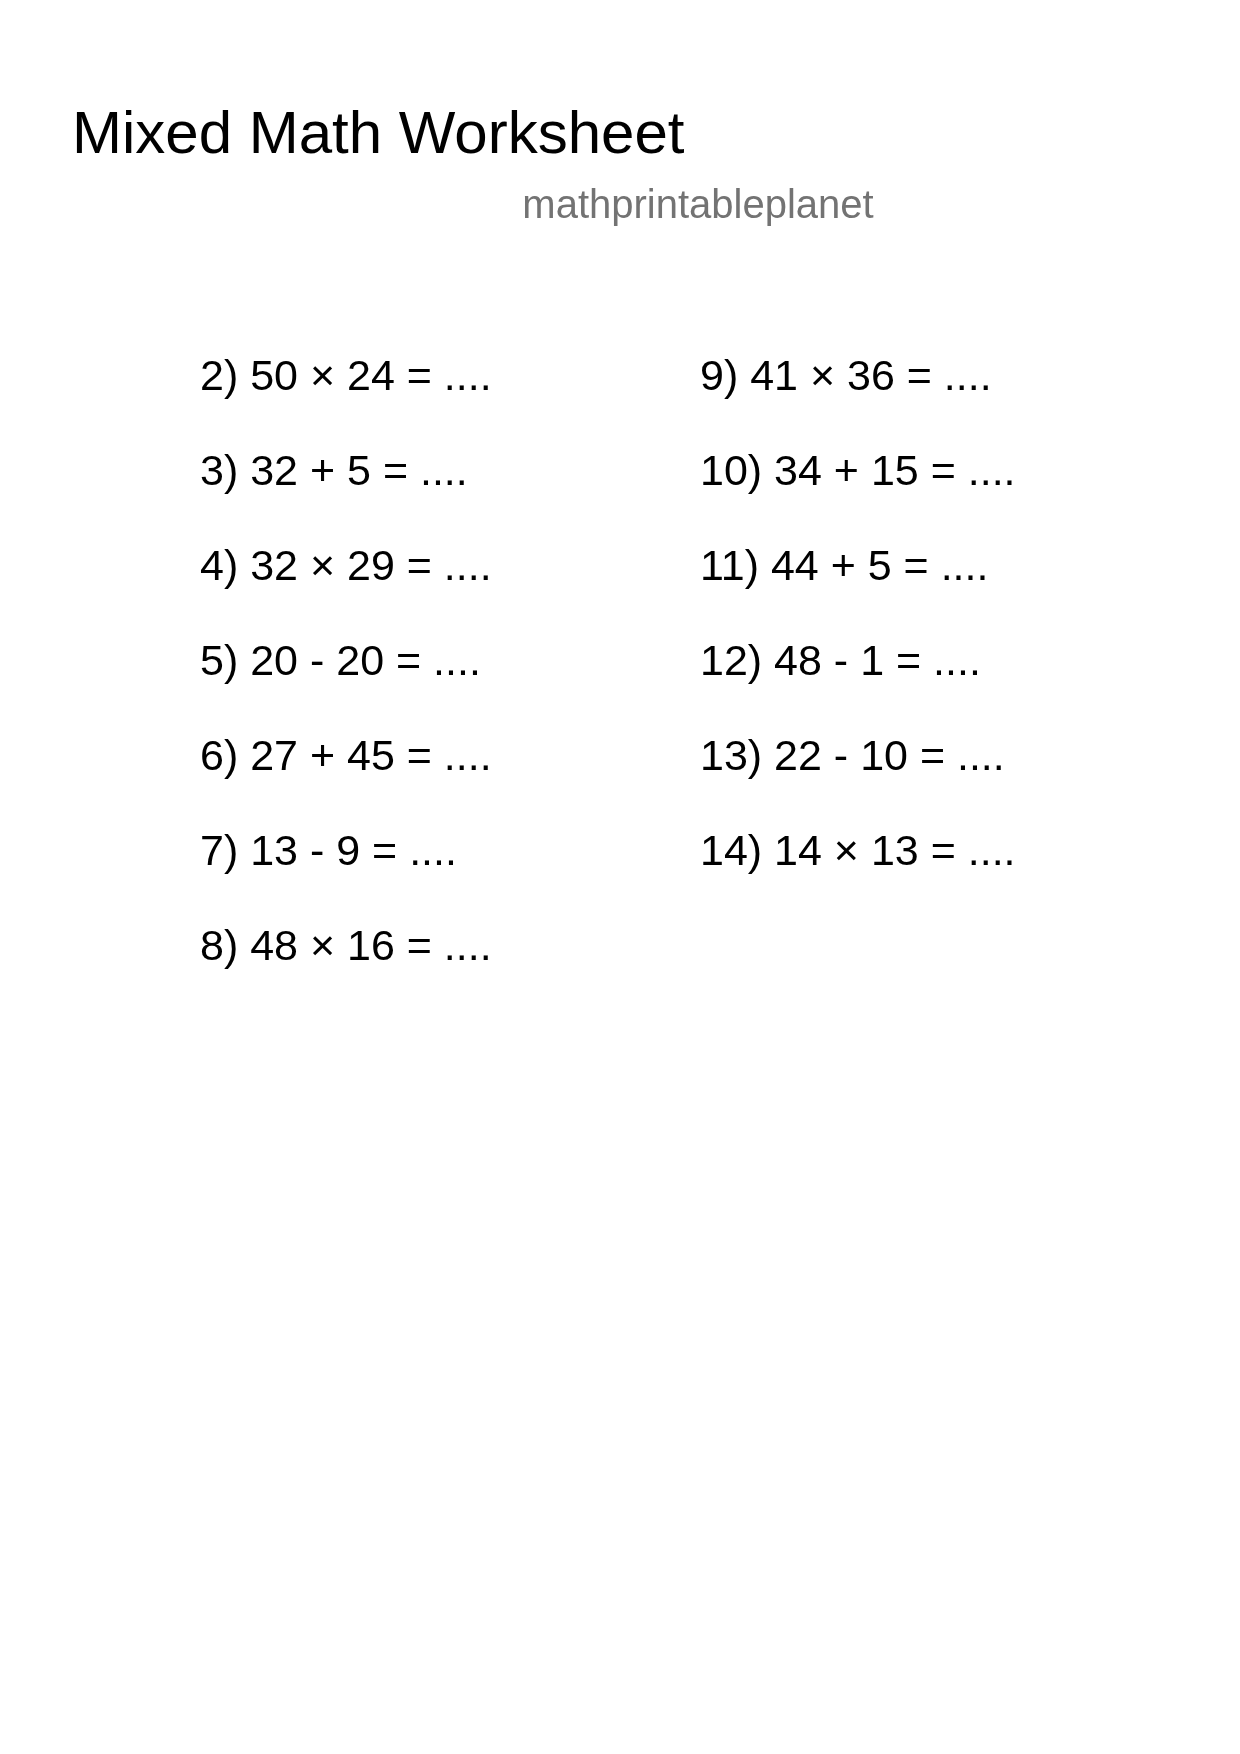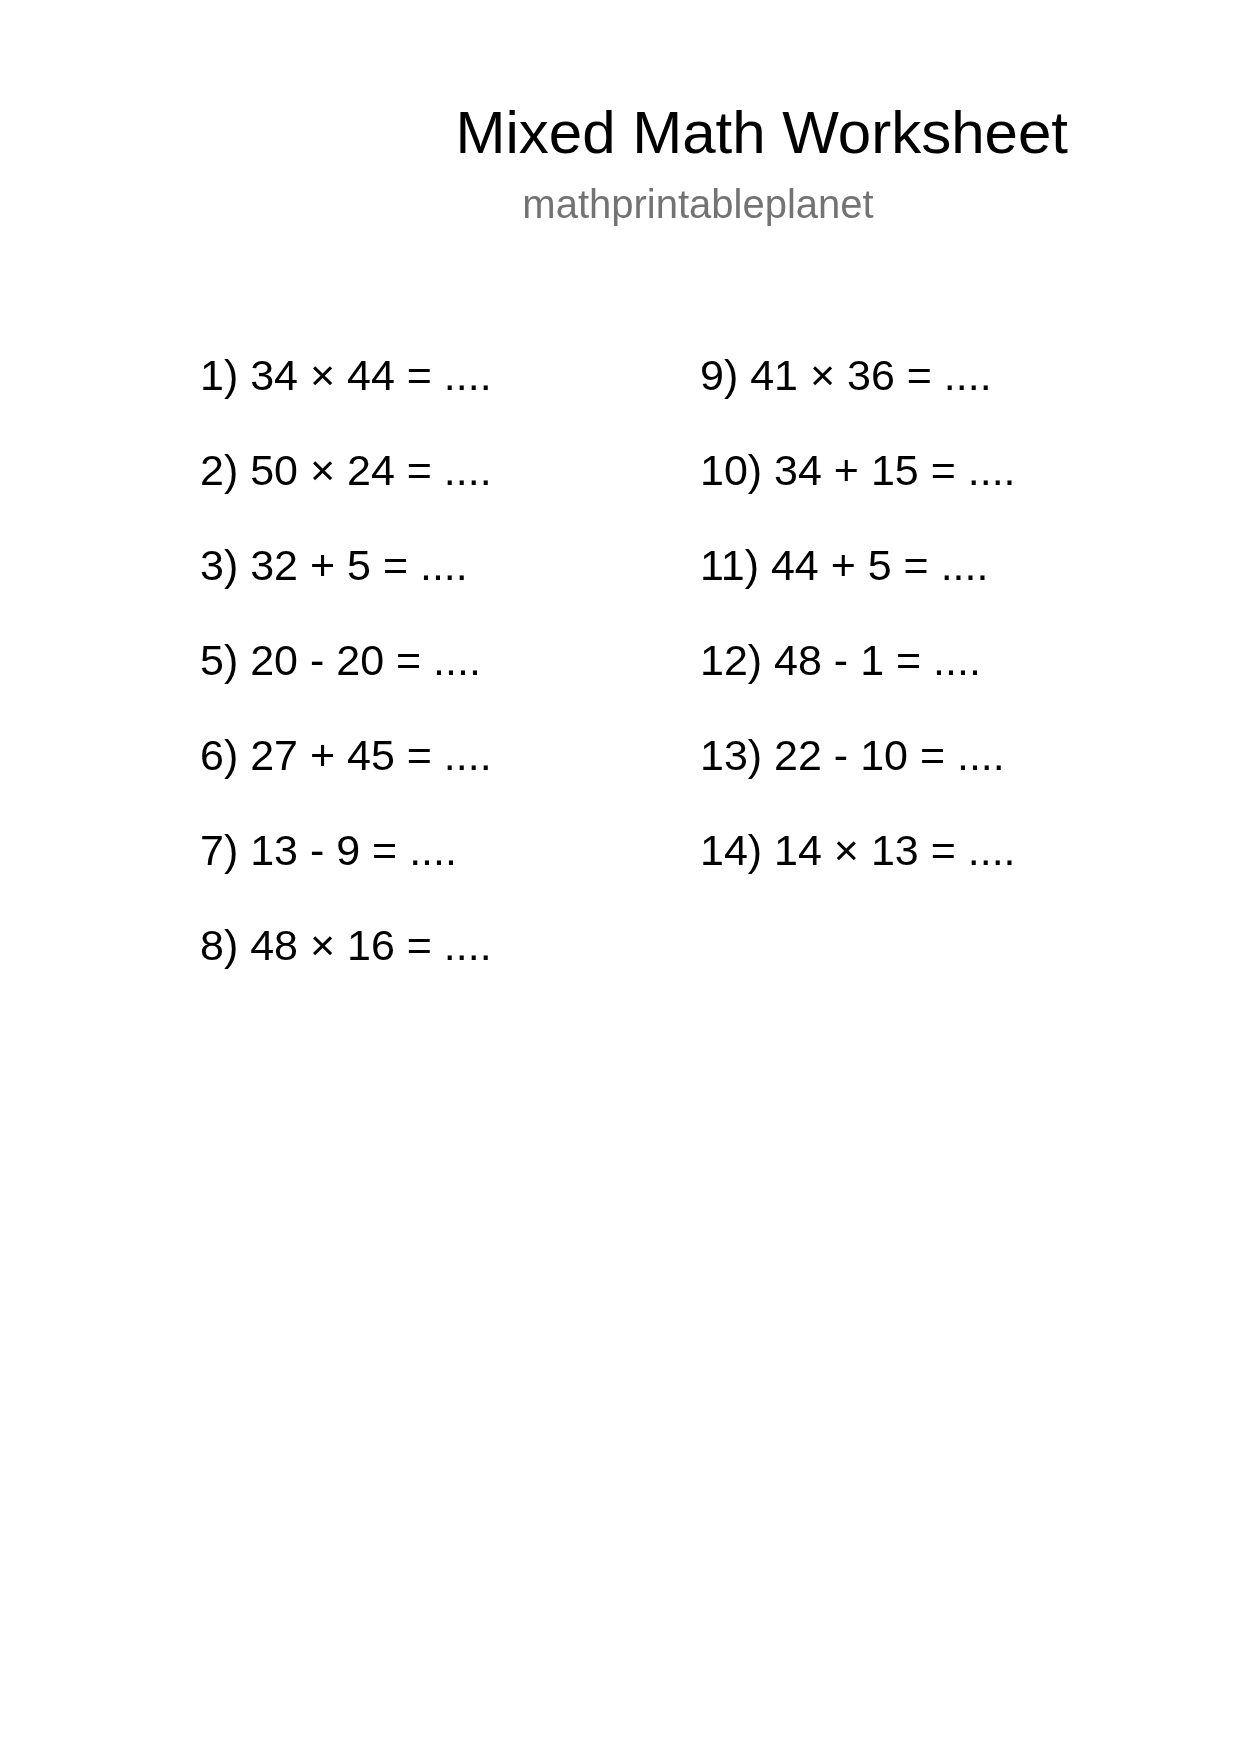--- a/index.html
+++ b/index.html
@@ -13,21 +13,21 @@
       position: relative;
       overflow: hidden;
       font-family: "Liberation Sans", sans-serif;
       color: #000000;
     }
     .page-title {
       position: absolute;
       left: 0;
       width: 1068px;
       top: 98px;
-      text-align: right;
+      text-align: left;
       font-size: 60px;
       line-height: 70px;
       padding-left: 72px;
       box-sizing: border-box;
       white-space: nowrap;
     }
     .subtitle {
       position: absolute;
       left: 0;
       width: 1240px;
@@ -54,23 +54,23 @@
     }
   </style>
 </head>
 <body>
 
 <div>
   <div class="page-title">Mixed Math Worksheet</div>
   <div class="subtitle">mathprintableplanet</div>
 
   <div class="column left">
-    <div class="problem">1) 34 × 44 = ....</div>
     <div class="problem">2) 50 × 24 = ....</div>
     <div class="problem">3) 32 + 5 = ....</div>
+    <div class="problem">4) 32 × 29 = ....</div>
     <div class="problem">5) 20 - 20 = ....</div>
     <div class="problem">6) 27 + 45 = ....</div>
     <div class="problem">7) 13 - 9 = ....</div>
     <div class="problem">8) 48 × 16 = ....</div>
   </div>
 
   <div class="column right">
     <div class="problem">9) 41 × 36 = ....</div>
     <div class="problem">10) 34 + 15 = ....</div>
     <div class="problem">11) 44 + 5 = ....</div>

